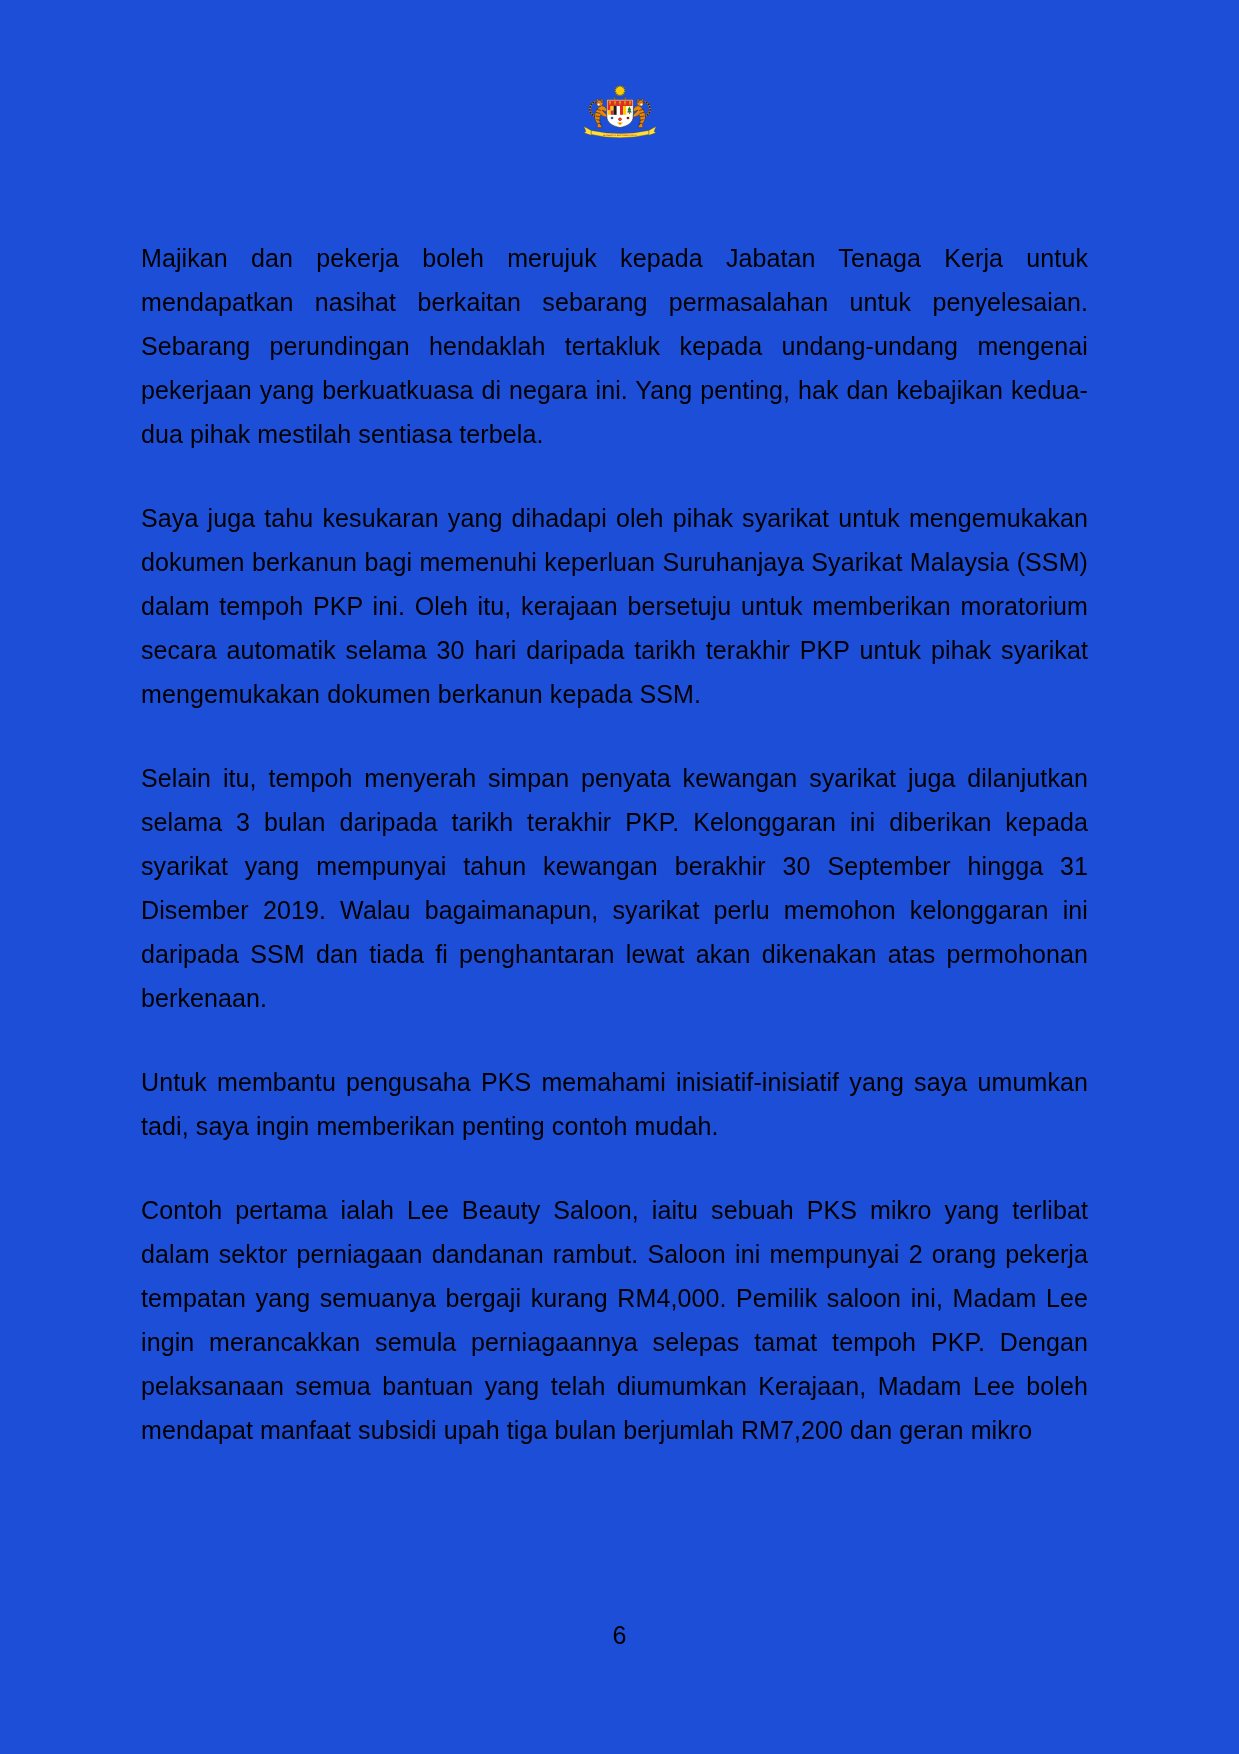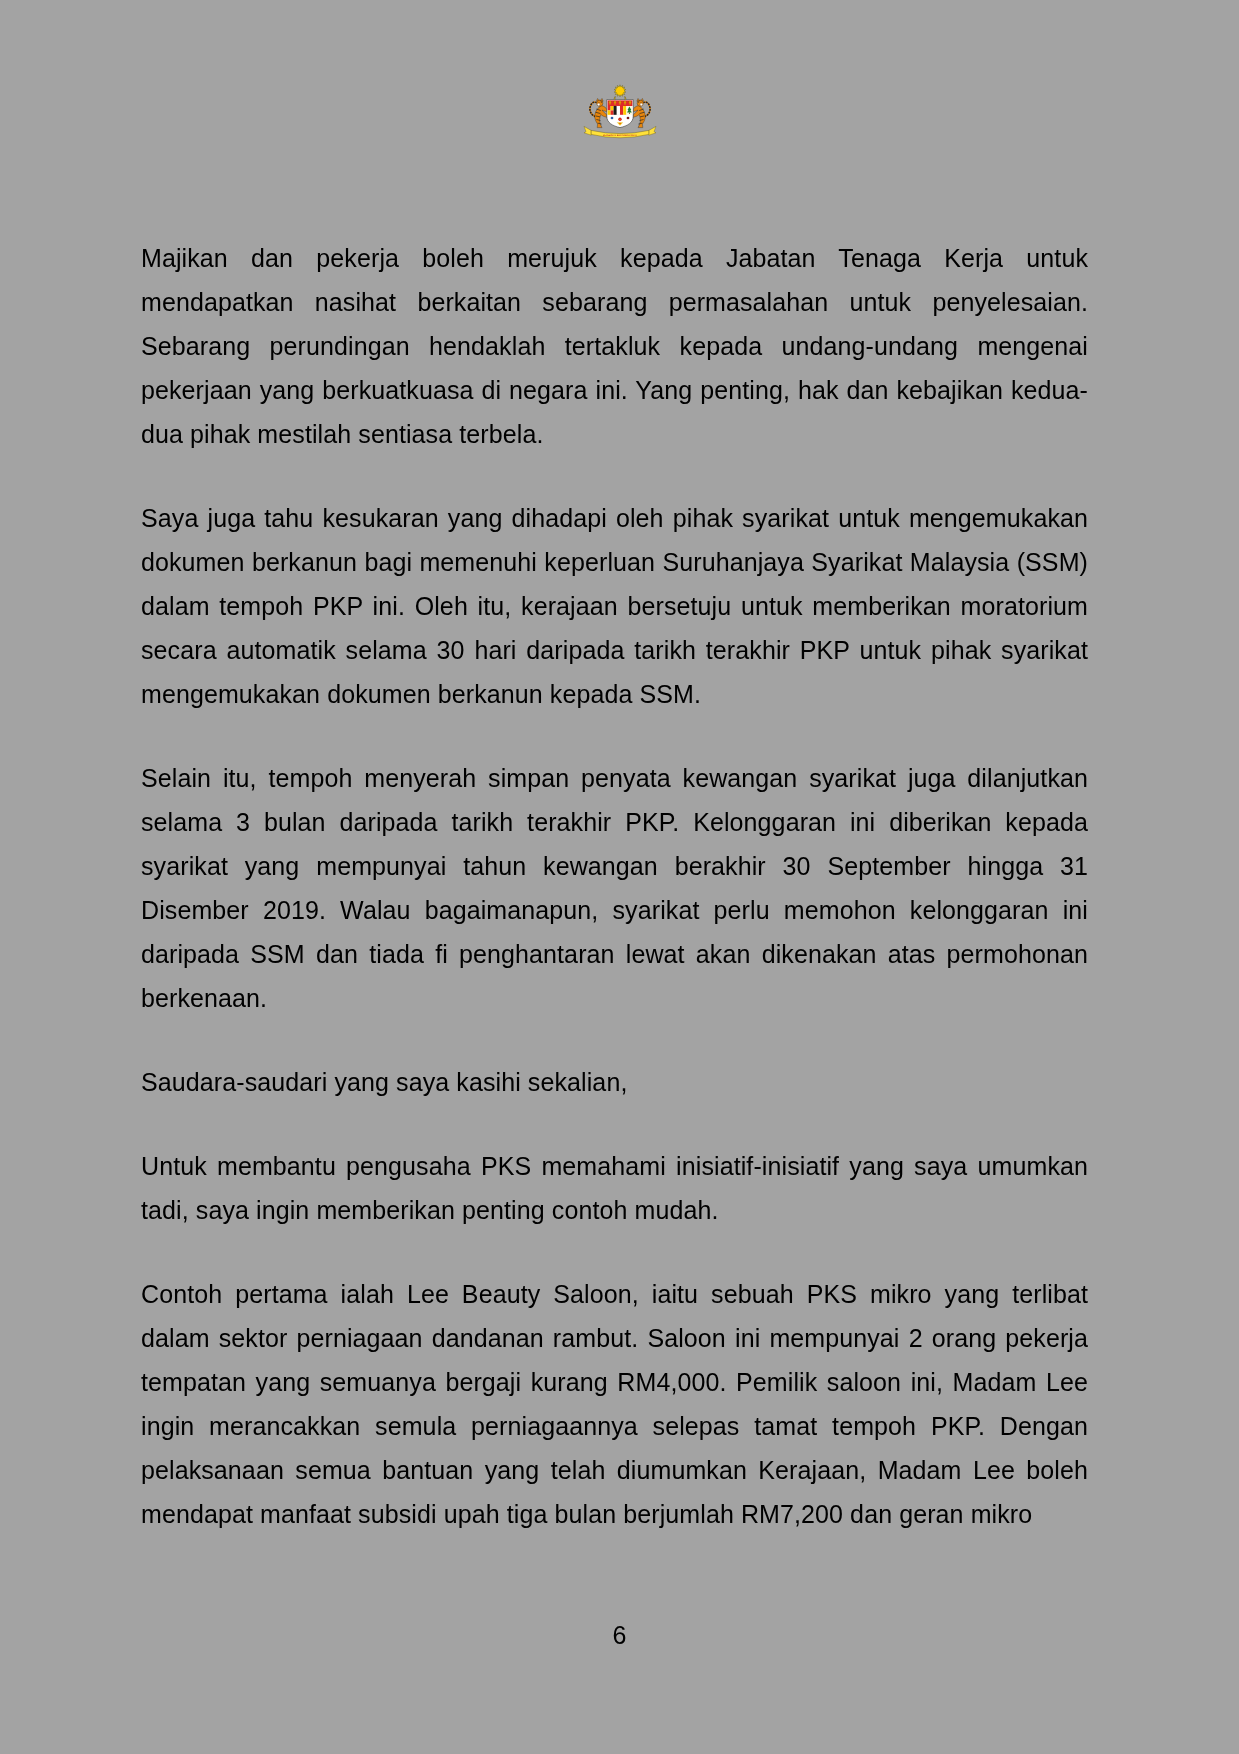--- a/index.html
+++ b/index.html
@@ -1,20 +1,20 @@
 <!DOCTYPE html>
 <html><head>
 <meta charset="utf-8">
 <style>
   html,body{margin:0;padding:0;background:#ffffff;}
   body{
     width:1239px;height:1754px;position:relative;overflow:hidden;
     font-family:"Liberation Sans","DejaVu Sans",sans-serif;color:#000;
   }
-  .page{position:absolute;inset:0;background:#a3a3a3;}
+  .page{position:absolute;inset:0;background:#1d4ed8;}
   .crest{
     position:absolute;top:82px;left:50%;transform:translateX(-50%);
     width:104px;height:76px;
   }
   .content{
     position:absolute;top:236px;left:141px;width:947px;
     font-size:25px;line-height:44px;text-align:justify;
     letter-spacing:0.1px;
   }
   .content p{margin:0 0 40px 0;}
@@ -127,19 +127,18 @@
       <path d="M202,121 L220,111 L215,124 L220,127 L202,133 Z" fill="#FFE13A" stroke="#5a4a00" stroke-width="0.8"></path>
       <path d="M58,121 Q130,137 202,121 L202,131 Q130,148 58,131 Z" fill="#FFE13A" stroke="#5a4a00" stroke-width="0.9"></path>
       <text x="130" y="135.5" text-anchor="middle" font-size="5.4" fill="#C01818" font-family="DejaVu Sans, sans-serif">BERSEKUTU BERTAMBAH MUTU</text>
     </g>
   </svg>
 
   <div class="content">
     <p>Majikan dan pekerja boleh merujuk kepada Jabatan Tenaga Kerja untuk mendapatkan nasihat berkaitan sebarang permasalahan untuk penyelesaian. Sebarang perundingan hendaklah tertakluk kepada undang-undang mengenai pekerjaan yang berkuatkuasa di negara ini. Yang penting, hak dan kebajikan kedua-dua pihak mestilah sentiasa terbela.</p>
     <p>Saya juga tahu kesukaran yang dihadapi oleh pihak syarikat untuk mengemukakan dokumen berkanun bagi memenuhi keperluan Suruhanjaya Syarikat Malaysia (SSM) dalam tempoh PKP ini. Oleh itu, kerajaan bersetuju untuk memberikan moratorium secara automatik selama 30 hari daripada tarikh terakhir PKP untuk pihak syarikat mengemukakan dokumen berkanun kepada SSM.</p>
     <p>Selain itu, tempoh menyerah simpan penyata kewangan syarikat juga dilanjutkan selama 3 bulan daripada tarikh terakhir PKP. Kelonggaran ini diberikan kepada syarikat yang mempunyai tahun kewangan berakhir 30 September hingga 31 Disember 2019. Walau bagaimanapun, syarikat perlu memohon kelonggaran ini daripada SSM dan tiada fi penghantaran lewat akan dikenakan atas permohonan berkenaan.</p>
-    <p>Saudara-saudari yang saya kasihi sekalian,</p>
     <p>Untuk membantu pengusaha PKS memahami inisiatif-inisiatif yang saya umumkan tadi, saya ingin memberikan penting contoh mudah.</p>
     <p>Contoh pertama ialah Lee Beauty Saloon, iaitu sebuah PKS mikro yang terlibat dalam sektor perniagaan dandanan rambut. Saloon ini mempunyai 2 orang pekerja tempatan yang semuanya bergaji kurang RM4,000. Pemilik saloon ini, Madam Lee ingin merancakkan semula perniagaannya selepas tamat tempoh PKP. Dengan pelaksanaan semua bantuan yang telah diumumkan Kerajaan, Madam Lee boleh mendapat manfaat subsidi upah tiga bulan berjumlah RM7,200 dan geran mikro</p>
   </div>
 
   <div class="page-number">6</div>
 </div>
 
 </body></html>

